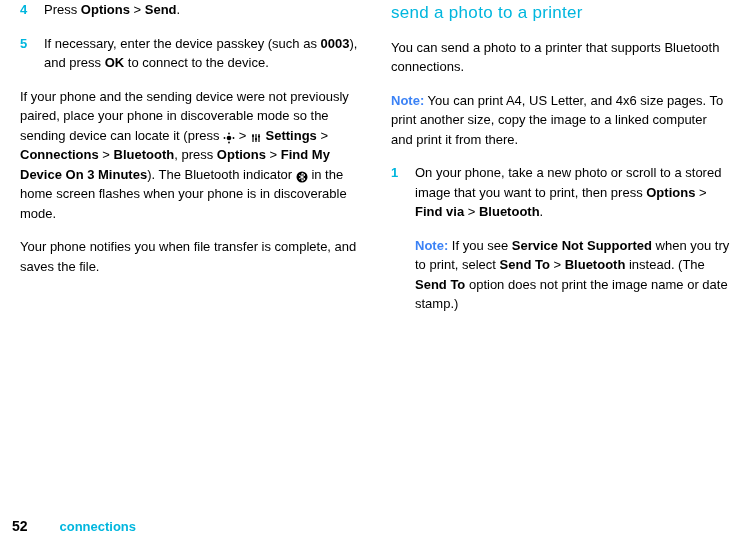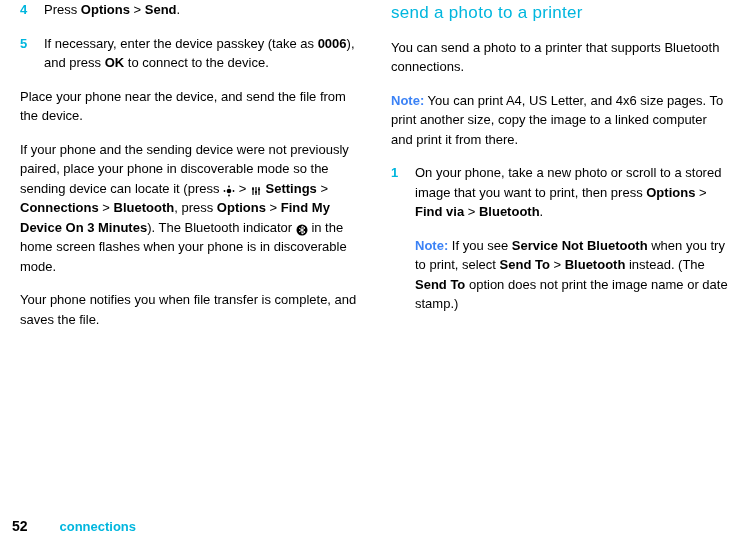--- a/index.html
+++ b/index.html
@@ -76,27 +76,26 @@
     <div class="step">
       <div class="step-num">4</div>
       <div class="step-body">
         <span>Press </span><span class="condensed">Options</span><span> &gt; </span><span class="condensed">Send</span><span>.</span>
       </div>
     </div>
 
     <div class="step">
       <div class="step-num">5</div>
       <div class="step-body">
-        <span>If necessary, enter the device passkey (take as </span><span class="condensed">0006</span><span>), and press </span><span class="condensed">OK</span><span> to connect to the device.</span>
+        <span>If necessary, enter the device passkey (such as </span><span class="condensed">0003</span><span>), and press </span><span class="condensed">OK</span><span> to connect to the device.</span>
       </div>
     </div>
 
 
 
-    <div class="para">Place your phone near the device, and send the file from the device.</div>
 
     <div class="para">
       <span>If your phone and the sending device were not previously paired, place your phone in discoverable mode so the sending device can locate it (press </span><span class="inline-icon"><svg viewBox="0 0 12 12">
             <circle cx="6" cy="6" r="2.3" fill="#000"></circle>
             <circle cx="1.5" cy="6" r="0.9" fill="#000"></circle>
             <circle cx="10.5" cy="6" r="0.9" fill="#000"></circle>
             <circle cx="6" cy="1.5" r="0.9" fill="#000"></circle>
             <circle cx="6" cy="10.5" r="0.9" fill="#000"></circle>
           </svg></span><span> &gt; </span><span class="inline-icon"><svg viewBox="0 0 12 12">
             <path d="M3 2 L3 10 M6 2 L6 10 M9 2 L9 10" stroke="#000" stroke-width="1.2" fill="none"></path>
@@ -122,21 +121,21 @@
       <span class="note">Note:</span><span> You can print A4, US Letter, and 4x6 size pages. To print another size, copy the image to a linked computer and print it from there.</span>
     </div>
 
     <div class="step">
       <div class="step-num">1</div>
       <div class="step-body">
         <div class="para">
           <span>On your phone, take a new photo or scroll to a stored image that you want to print, then press </span><span class="condensed">Options</span><span> &gt; </span><span class="condensed">Find via</span><span> &gt; </span><span class="condensed">Bluetooth</span><span>.</span>
         </div>
         <div class="para">
-          <span class="note">Note:</span><span> If you see </span><span class="condensed">Service Not Bluetooth</span><span> when you try to print, select </span><span class="condensed">Send To</span><span> &gt; </span><span class="condensed">Bluetooth</span><span> instead. (The </span><span class="condensed">Send To</span><span> option does not print the image name or date stamp.)</span>
+          <span class="note">Note:</span><span> If you see </span><span class="condensed">Service Not Supported</span><span> when you try to print, select </span><span class="condensed">Send To</span><span> &gt; </span><span class="condensed">Bluetooth</span><span> instead. (The </span><span class="condensed">Send To</span><span> option does not print the image name or date stamp.)</span>
         </div>
       </div>
     </div>
 
   </div>
 </div>
 
 <div class="footer">
   <span class="pagenum">52</span>
   <span class="footer-label">connections</span>

